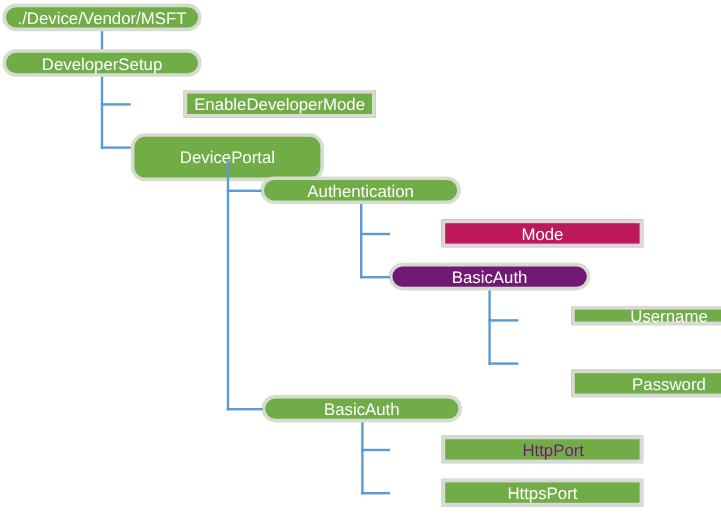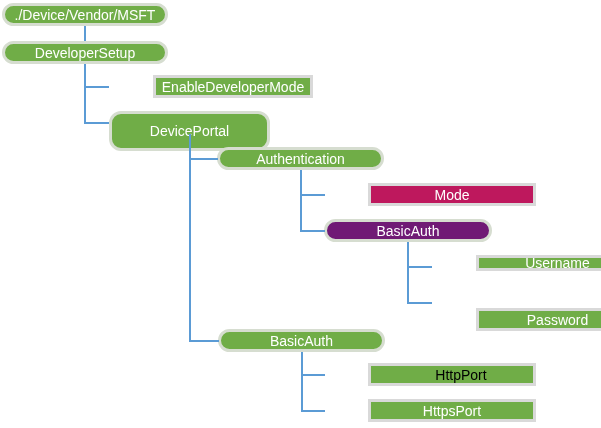--- a/index.html
+++ b/index.html
@@ -41,21 +41,21 @@
     <div class="node pill" style="left: 2px; top: 3px; width: 166px; height: 23px; background: rgb(112, 173, 71); color: rgb(255, 255, 255); border-color: rgb(214, 221, 208);">./Device/Vendor/MSFT</div>
     <div class="node pill" style="left: 2px; top: 41px; width: 166px; height: 23px; background: rgb(112, 173, 71); color: rgb(255, 255, 255); border-color: rgb(214, 221, 208);">DeveloperSetup</div>
     <div class="node rect" style="left: 109px; top: 75px; width: 160px; height: 23px; background: rgb(112, 173, 71); color: rgb(255, 255, 255); border-color: rgb(217, 217, 217);">EnableDeveloperMode</div>
     <div class="node pill" style="left: 109px; top: 111px; width: 161px; height: 40px; background: rgb(112, 173, 71); color: rgb(255, 255, 255); border-color: rgb(214, 221, 208);">DevicePortal</div>
     <div class="node pill" style="left: 217px; top: 147px; width: 167px; height: 23px; background: rgb(112, 173, 71); color: rgb(255, 255, 255); border-color: rgb(214, 221, 208);">Authentication</div>
     <div class="node rect" style="left: 324px; top: 183px; width: 168px; height: 23px; background: #be185d; color: rgb(255, 255, 255); border-color: rgb(217, 217, 217); text-align: center;">Mode</div>
     <div class="node pill" style="left: 324px; top: 219px; width: 168px; height: 23px; background: #701a75; color: rgb(255, 255, 255); border-color: rgb(214, 221, 208);">BasicAuth</div>
     <div class="node rect" style="left: 432px; top: 255px; width: 163px; height: 16px; background: rgb(112, 173, 71); color: rgb(255, 255, 255); border-color: rgb(217, 217, 217);">Username</div>
     <div class="node rect" style="left: 432px; top: 308px; width: 163px; height: 23px; background: rgb(112, 173, 71); color: rgb(255, 255, 255); border-color: rgb(217, 217, 217);">Password</div>
     <div class="node pill" style="left: 218px; top: 329px; width: 167px; height: 23px; background: rgb(112, 173, 71); color: rgb(255, 255, 255); border-color: rgb(214, 221, 208);">BasicAuth</div>
-    <div class="node rect" style="left: 324px; top: 363px; width: 168px; height: 23px; background: rgb(112, 173, 71); color: #000000; border-color: rgb(217, 217, 217); padding-left: 18px;">HttpPort</div>
+    <div class="node rect" style="left: 324px; top: 363px; width: 168px; height: 23px; background: rgb(112, 173, 71); color: #701a75; border-color: rgb(217, 217, 217); padding-left: 18px;">HttpPort</div>
     <div class="node rect" style="left: 324px; top: 399px; width: 168px; height: 23px; background: rgb(112, 173, 71); color: rgb(255, 255, 255); border-color: rgb(217, 217, 217);">HttpsPort</div>
     <div class="conn" style="left: 84px; top: 26px; width: 2px; height: 15px; background: rgb(91, 155, 213);"></div>
     <div class="conn" style="left: 84px; top: 64px; width: 2px; height: 60px; background: rgb(91, 155, 213);"></div>
     <div class="conn" style="left: 84px; top: 86px; width: 25px; height: 2px; background: rgb(91, 155, 213);"></div>
     <div class="conn" style="left: 84px; top: 122px; width: 25px; height: 2px; background: rgb(91, 155, 213);"></div>
     <div class="conn" style="left: 189px; top: 134px; width: 2px; height: 208px; background: rgb(91, 155, 213);"></div>
     <div class="conn" style="left: 189px; top: 158px; width: 29px; height: 2px; background: rgb(91, 155, 213);"></div>
     <div class="conn" style="left: 189px; top: 340px; width: 30px; height: 2px; background: rgb(91, 155, 213);"></div>
     <div class="conn" style="left: 300px; top: 170px; width: 2px; height: 62px; background: rgb(91, 155, 213);"></div>
     <div class="conn" style="left: 300px; top: 194px; width: 25px; height: 2px; background: rgb(91, 155, 213);"></div>

